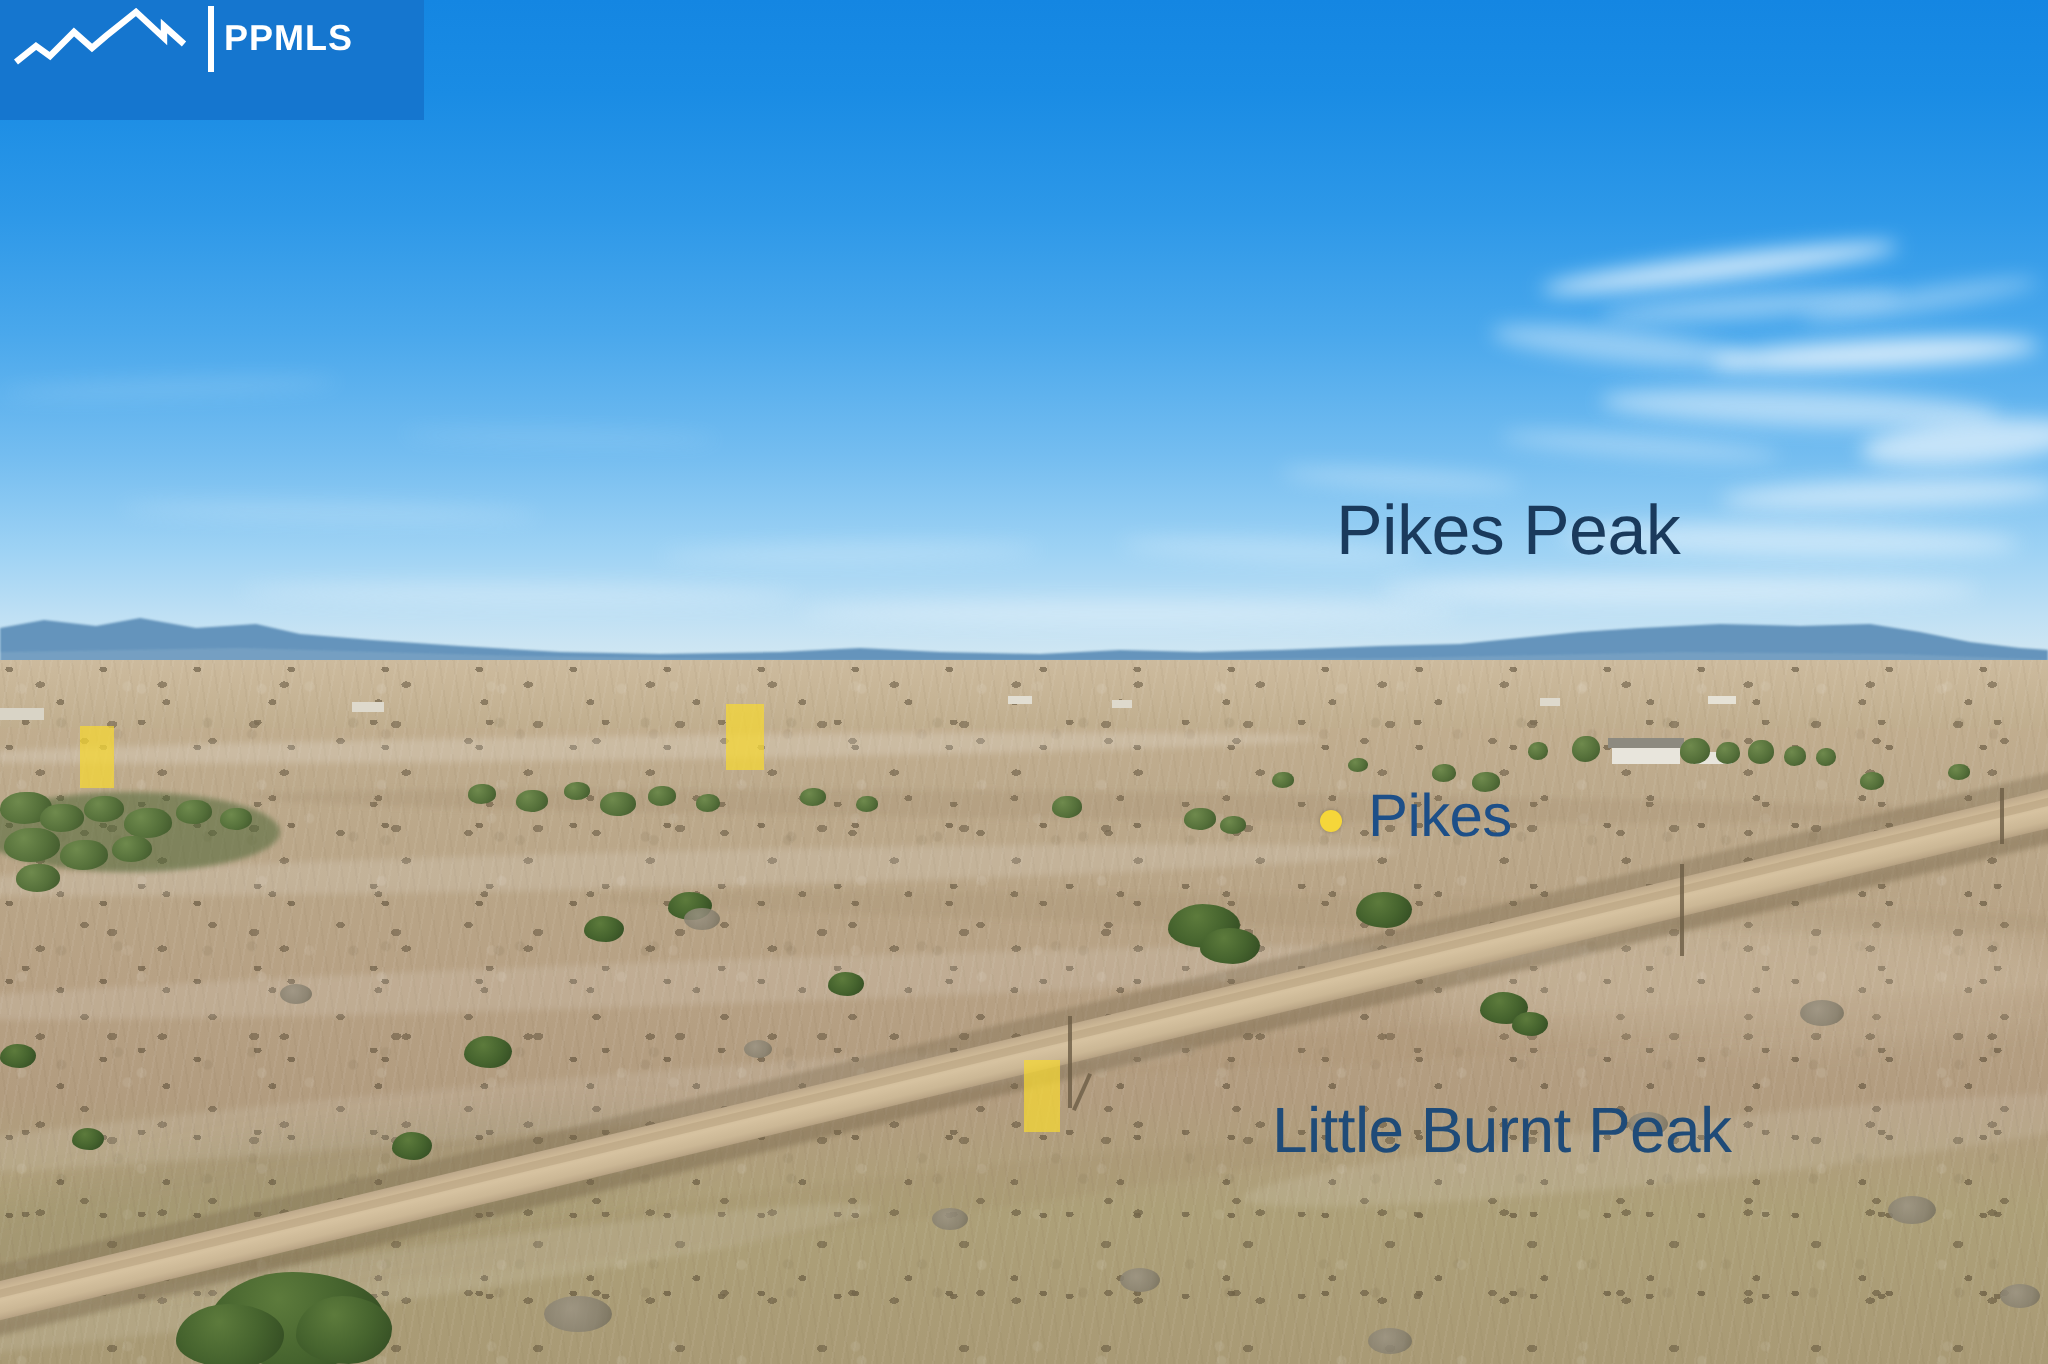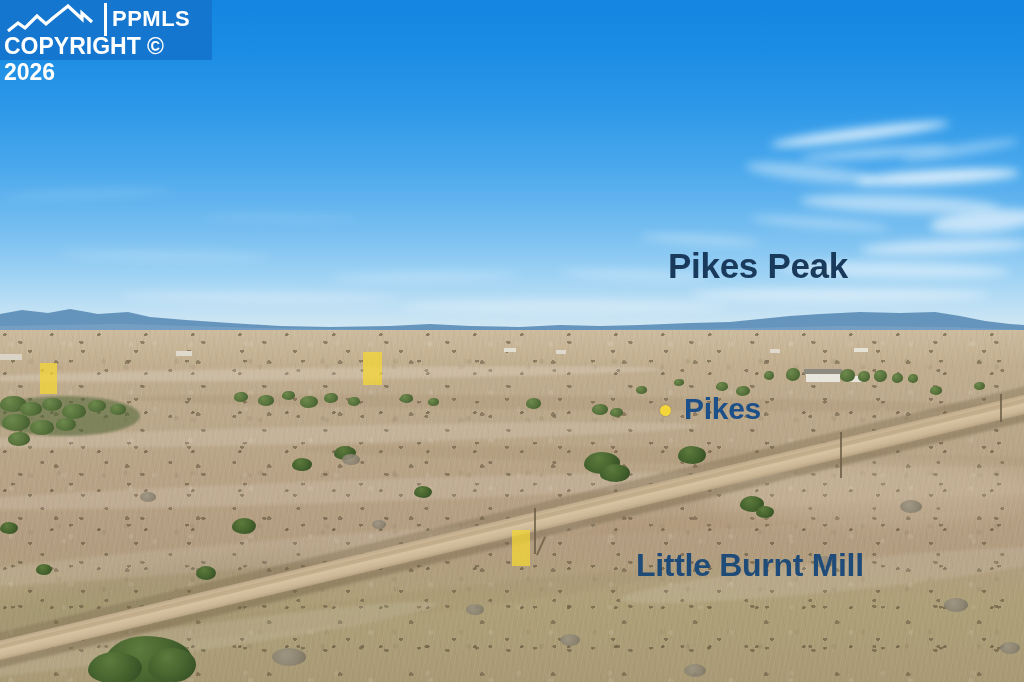--- a/index.html
+++ b/index.html
@@ -172,21 +172,21 @@
   .well-dot {
     position: absolute;
     border-radius: 50%;
     background: #f5d63a;
     box-shadow: 0 0 2px rgba(0,0,0,0.25);
   }
 
   
   .label {
     position: absolute;
-    font-weight: bold;
+    font-weight: normal;
     white-space: nowrap;
     letter-spacing: -0.3px;
   }
   .label-pikes {
     left: 668px;
     top: 246px;
     font-size: 35px;
     color: #1a3a5c;
   }
   .label-well {
@@ -221,21 +221,21 @@
     left: 104px;
     top: 3px;
     width: 3px;
     height: 33px;
     background: #ffffff;
   }
   .wm-ppmls {
     position: absolute;
     left: 112px;
     top: 4px;
-    font-size: 22px;
+    font-size: 18px;
     font-weight: bold;
     color: #ffffff;
     letter-spacing: 0.5px;
     line-height: 30px;
   }
   .wm-copy {
     position: absolute;
     left: 4px;
     top: 33px;
     font-size: 23px;
@@ -394,24 +394,23 @@
   <div class="pole" style="left:540px; top:536px; width:2px; height:20px; transform:rotate(24deg);"></div>
 
   <div class="flag" style="left:40px; top:363px; width:17px; height:31px;"></div>
   <div class="flag" style="left:363px; top:352px; width:19px; height:33px;"></div>
   <div class="flag" style="left:512px; top:530px; width:18px; height:36px;"></div>
 
   <div class="well-dot" style="left:660px; top:405px; width:11px; height:11px;"></div>
 
   <div class="label label-pikes">Pikes Peak</div>
   <div class="label label-well">Pikes</div>
-  <div class="label label-lbm">Little Burnt Mill</div>
+  <div class="label label-lbm">Little Burnt Peak</div>
 
   <div class="wm">
     <svg class="wm-logo" viewBox="0 0 92 30" preserveAspectRatio="none">
       <polyline points="2,27 12,19 19,24 31,12 40,20 47,14 62,2 76,15 76,9 86,18" fill="none" stroke="#ffffff" stroke-width="3.2" stroke-linejoin="miter" stroke-linecap="butt"></polyline>
     </svg>
     <div class="wm-divider"></div>
     <div class="wm-ppmls">PPMLS</div>
-    <div class="wm-copy">COPYRIGHT © 2026</div>
   </div>
 
 </div>
 
 </body></html>

